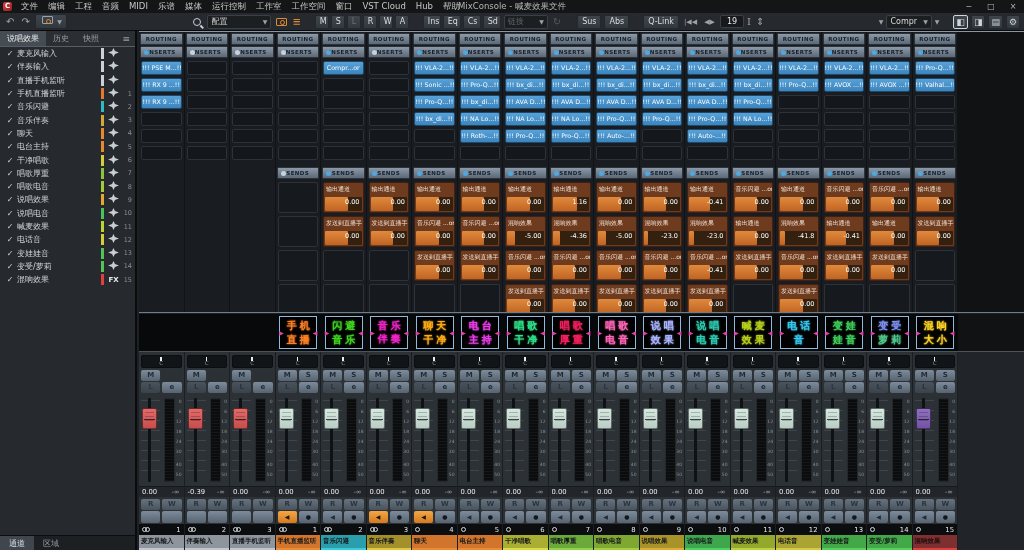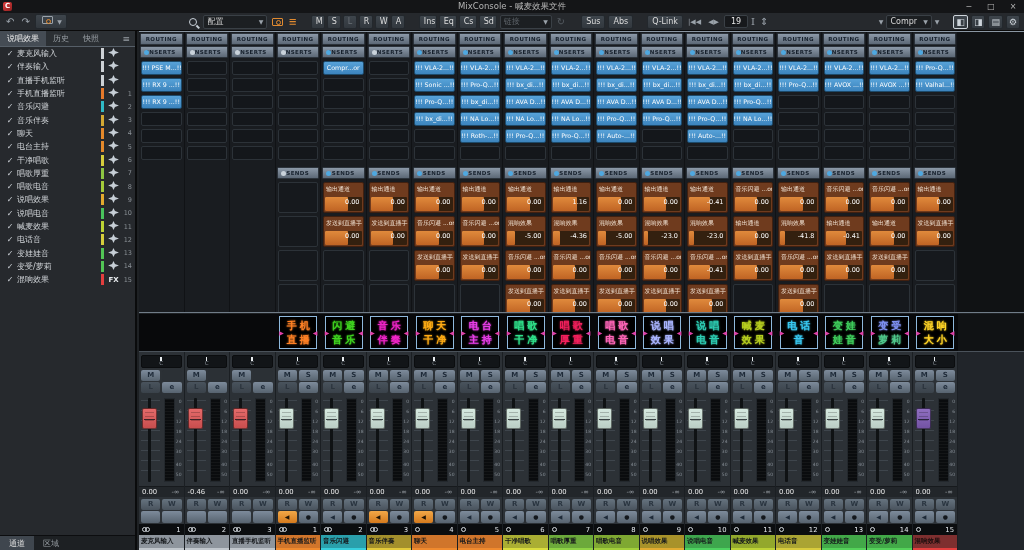--- a/index.html
+++ b/index.html
@@ -117,20 +117,36 @@
   .filler{flex:1;background:#21252a;}
   .filler-dark{flex:1;background:#101214;}
 </style>
 </head>
 <body>
 
 <div class="window">
 
   <div class="titlebar">
     <div class="logo">C</div>
+    <div id="menubar" style="display:flex;">
+        <div class="menu-item">文件</div>
+        <div class="menu-item">编辑</div>
+        <div class="menu-item">工程</div>
+        <div class="menu-item">音频</div>
+        <div class="menu-item">MIDI</div>
+        <div class="menu-item">乐谱</div>
+        <div class="menu-item">媒体</div>
+        <div class="menu-item">运行控制</div>
+        <div class="menu-item">工作室</div>
+        <div class="menu-item">工作空间</div>
+        <div class="menu-item">窗口</div>
+        <div class="menu-item">VST Cloud</div>
+        <div class="menu-item">Hub</div>
+        <div class="menu-item">帮助</div>
+      </div>
     <div class="win-title">MixConsole - 喊麦效果文件</div>
     <div class="winbtns">
       <div class="winbtn">─</div>
       <div class="winbtn">□</div>
       <div class="winbtn">×</div>
     </div>
   </div>
 
   <div class="toolbar">
     <span class="tb-ico">↶</span>
@@ -154,21 +170,21 @@
         <div class="tbtn" style="width: 14px;">W</div>
         <div class="tbtn" style="width: 14px;">A</div>
       </div>
     <div class="spacer"></div>
     <div id="rackbtns" style="display:flex;gap:2px;">
         <div class="tbtn" style="width: 18px;">Ins</div>
         <div class="tbtn" style="width: 18px;">Eq</div>
         <div class="tbtn" style="width: 18px;">Cs</div>
         <div class="tbtn" style="width: 18px;">Sd</div>
       </div>
-    <span class="combo" style="width:52px;color:#5c6268;">
+    <span class="combo" style="width:44px;color:#5c6268;">
         <span>链接</span>
         <span class="caret" style="margin-left:auto;">▼</span>
       </span>
     <span class="tb-ico" style="color:#545a60;">↻</span>
     <div class="spacer"></div>
     <span class="tbtn">Sus</span>
     <span class="tbtn">Abs</span>
     <div class="spacer"></div>
     <span class="tbtn">Q-Link</span>
     <span class="tb-ico" style="font-size:7px;">|◀◀</span>
@@ -930,21 +946,21 @@
           <div class="ltri r">◀</div>
           <div class="lline" style="color: rgb(63, 212, 31);">闪避</div>
           <div class="lline" style="color: rgb(63, 212, 31);">音乐</div>
         </div>
       </div>
       <div class="lcell">
         <div class="lbox">
           <div class="ltri l">▶</div>
           <div class="ltri r">◀</div>
           <div class="lline" style="color: rgb(240, 37, 200);">音乐</div>
-          <div class="lline" style="color: rgb(240, 37, 200);">伴奏</div>
+          <div class="lline" style="color: rgb(240, 37, 200); font-family: Liberation Mono, monospace;">伴奏</div>
         </div>
       </div>
       <div class="lcell">
         <div class="lbox">
           <div class="ltri l">▶</div>
           <div class="ltri r">◀</div>
           <div class="lline" style="color: rgb(255, 172, 20);">聊天</div>
           <div class="lline" style="color: rgb(255, 172, 20);">干净</div>
         </div>
       </div>
@@ -1116,21 +1132,21 @@
             <div class="mnum" style="top: 13%;">6</div>
             <div class="mnum" style="top: 25%;">12</div>
             <div class="mnum" style="top: 37%;">18</div>
             <div class="mnum" style="top: 49%;">24</div>
             <div class="mnum" style="top: 61%;">30</div>
             <div class="mnum" style="top: 76%;">40</div>
             <div class="mnum" style="top: 88%;">50</div>
           </div>
         </div>
         <div class="valrow">
-          <div class="vdb">-0.46</div>
+          <div class="vdb">-0.39</div>
           <div class="vpk">-∞</div>
         </div>
         <div class="btnrow" style="margin-top: 2px;">
           <div class="sbtn" style="background: linear-gradient(rgb(102, 115, 127), rgb(73, 83, 93)); color: rgb(42, 53, 64);">R</div>
           <div class="sbtn" style="background: linear-gradient(rgb(102, 115, 127), rgb(73, 83, 93)); color: rgb(42, 53, 64);">W</div>
         </div>
         <div class="btnrow" style="height: 12px;">
           <div class="sbtn"></div>
           <div class="sbtn"></div>
         </div>

